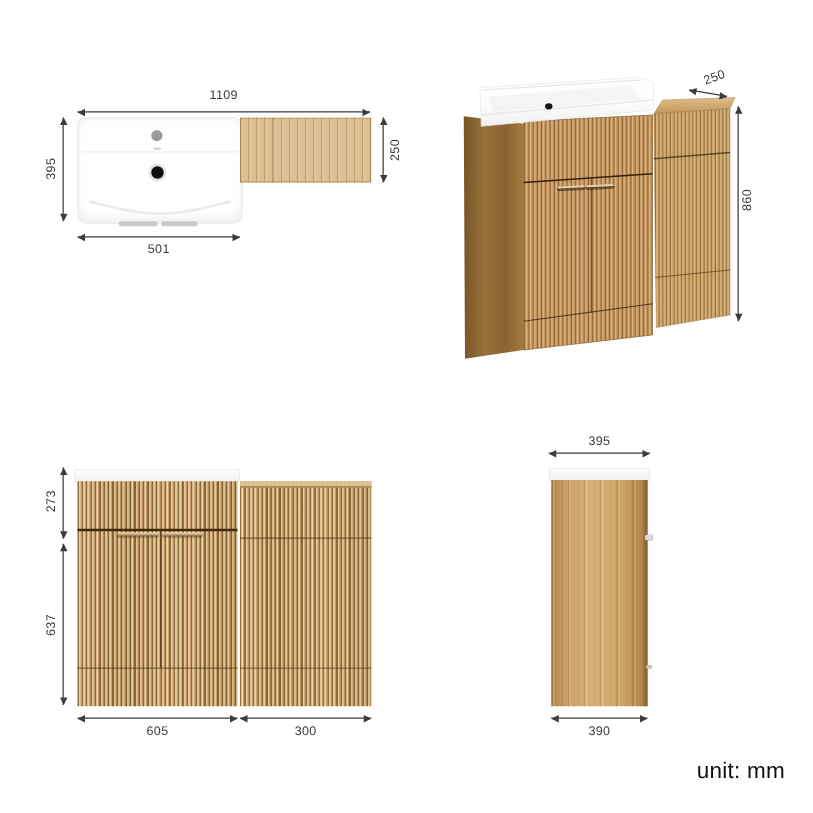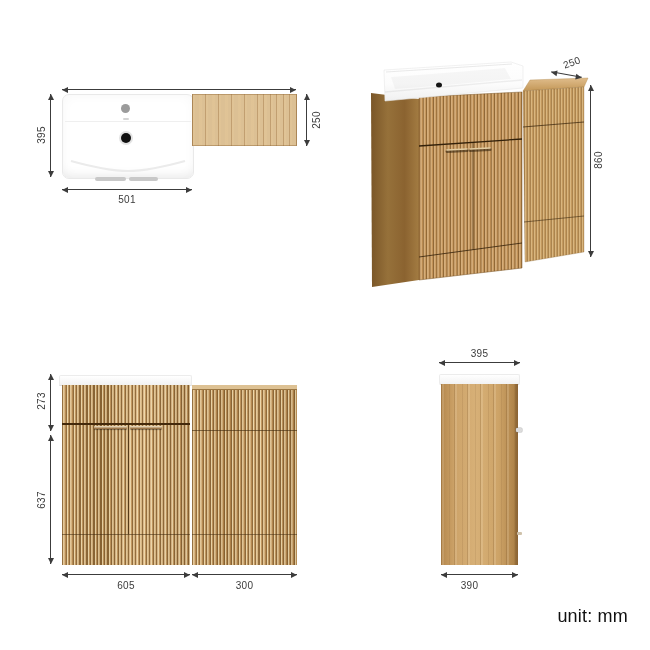--- a/index.html
+++ b/index.html
@@ -64,20 +64,21 @@
   }
   .seam { position:absolute; left:0; right:0; }
   .unit-note { position:absolute; right:22px; top:606px; font-size:18px;
     color:#101010; letter-spacing:.2px; }
 </style>
 </head>
 <body>
 
 <div id="canvas">
 
+  <div class="dim-label" style="left:62px; top:71px; width:234px;">1109</div>
   <div class="dim-h" style="left:62px; top:89px; width:234px;"></div>
 
   <div class="abs" style="left:62px; top:94px; width:130px; height:83px; background:#fff;
               border:1px solid #e9e9e9; border-radius:7px;
               box-shadow: inset 0 0 12px rgba(0,0,0,.035), inset 0 -10px 12px -8px rgba(0,0,0,.07);">
     <div class="abs" style="left:2px; right:2px; top:26px; height:1px; background:#efefef;"></div>
     <div class="abs" style="left:58px; top:9px; width:9px; height:9px; border-radius:50%; background:#9b9b9b;"></div>
     <div class="abs" style="left:60px; top:23px; width:6px; height:2px; border-radius:1px; background:#d4d4d4;"></div>
     <div class="abs" style="left:58px; top:38px; width:10px; height:10px; border-radius:50%; background:#101010;
                 box-shadow:0 0 0 2px rgba(175,175,175,.35);"></div>
@@ -193,17 +194,17 @@
 
   <div class="abs side-wood" style="left:441px; top:384px; width:77px; height:181px;">
     <div class="abs" style="right:0; top:0; width:3px; height:100%;
                 background:linear-gradient(90deg, rgba(90,60,25,.25), #8a6334);"></div>
   </div>
   <div class="abs" style="left:516px; top:428px; width:6px; height:4px; background:#dcdcdc;
               border-radius:1px; box-shadow:0 0 0 .5px rgba(120,120,120,.5);"></div>
   <div class="abs" style="left:517px; top:532px; width:5px; height:3px; background:#cfc2ab; border-radius:1px;"></div>
 
   <div class="dim-h" style="left:441px; top:574px; width:77px;"></div>
-  <div class="dim-label" style="left:431px; top:580px; width:77px;">390</div>
+  <div class="dim-label" style="left:441px; top:580px; width:77px;">390</div>
 
   <div class="unit-note">unit: mm</div>
 
 </div>
 
 </body></html>

